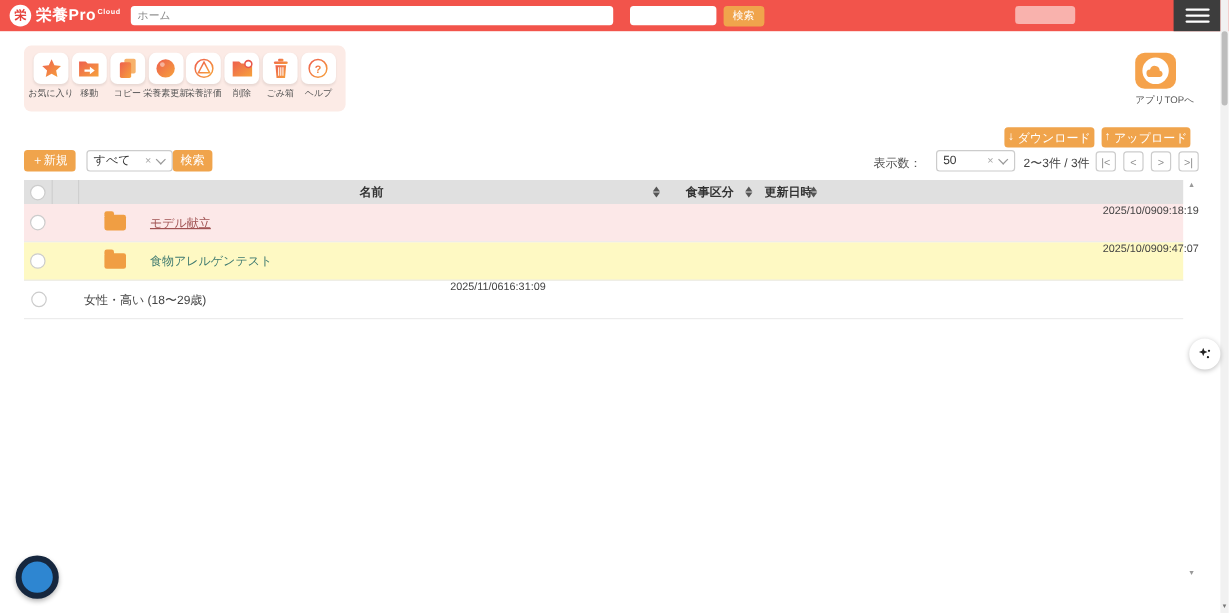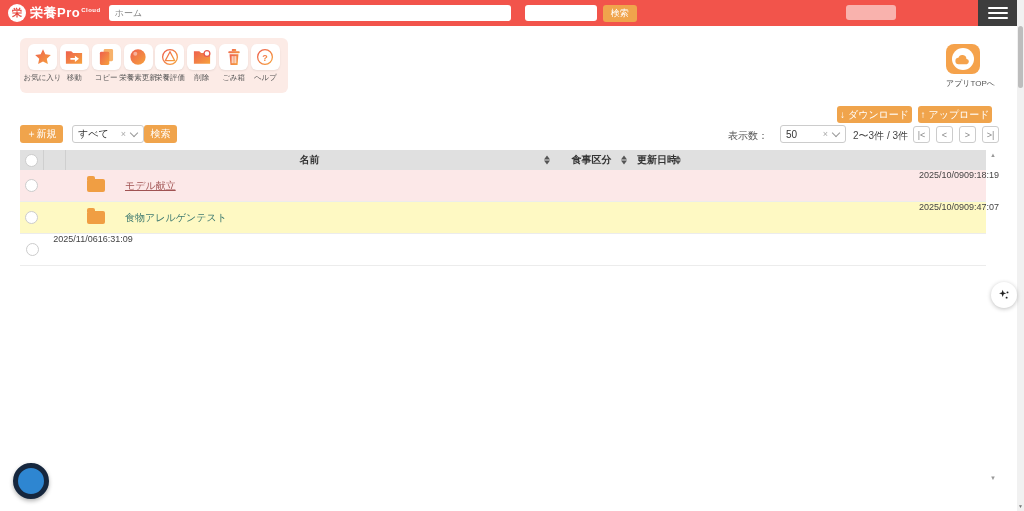--- a/index.html
+++ b/index.html
@@ -311,20 +311,21 @@
       <span>2025/10/09</span>
       <span>09:47:07</span>
     </div>
   </div>
 
   <div class="trow">
     <div class="cell c-radio">
         <span class="radio"></span>
       </div>
     <div class="cell c-sp"></div>
+    <div class="cell c-personal">女性・高い (18〜29歳)</div>
     <div class="cell c-date">
       <span>2025/11/06</span>
       <span>16:31:09</span>
     </div>
   </div>
 </div>
 
 <div class="tbl-arrow-up">▲</div>
 <div class="tbl-arrow-dn">▼</div>
 

